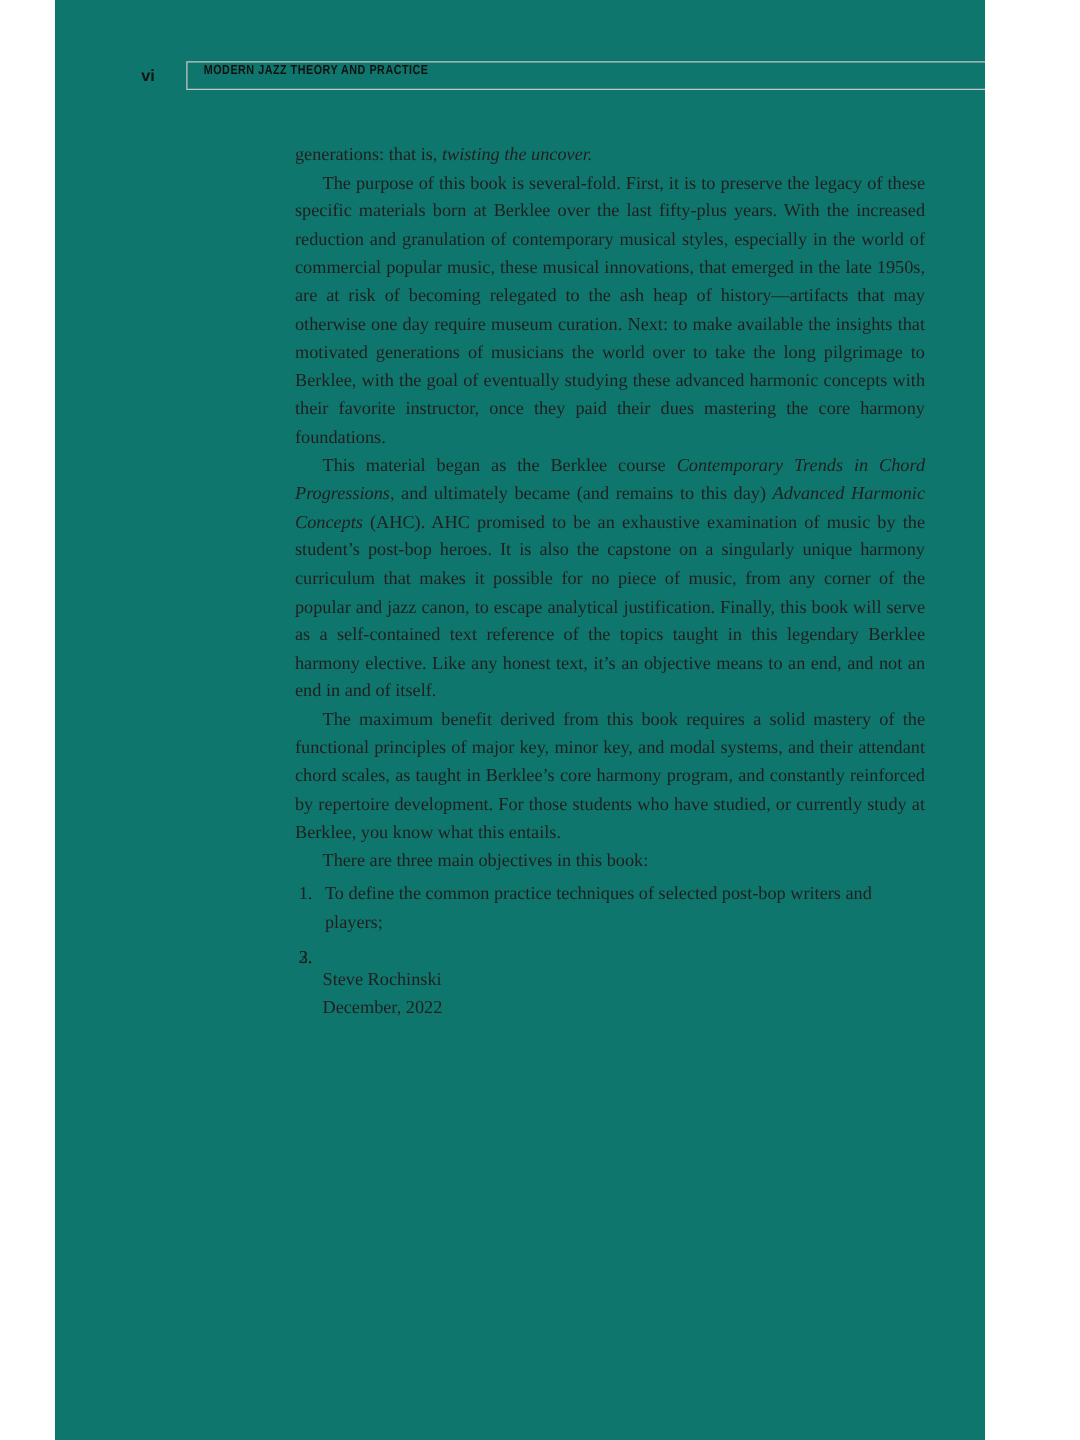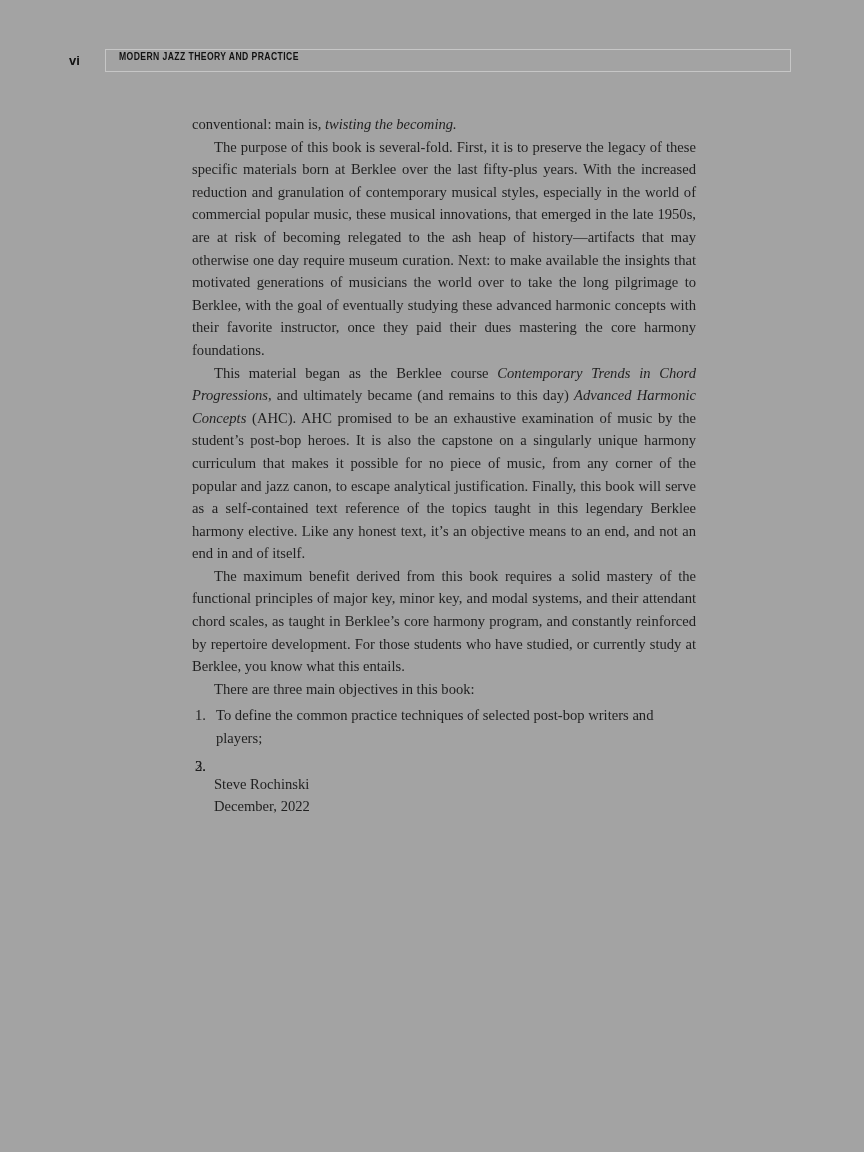--- a/index.html
+++ b/index.html
@@ -2,26 +2,27 @@
 <html><head>
 <meta charset="utf-8">
 <style>
   html, body {
     margin: 0;
     padding: 0;
     background: #ffffff;
   }
   .page {
     position: relative;
-    width: 864px;
+    width: 744px;
     height: 1152px;
-    background: #a3a3a3;
+    background: #0f766e;
     overflow: hidden;
     font-family: "Liberation Serif", serif;
     color: #1f1f1f;
+    margin-left: 44px;
   }
   
   .running-head {
     position: absolute;
     top: 49px;
     left: 69px;
     width: 722px;
     display: flex;
     align-items: center;
   }
@@ -100,21 +101,21 @@
 
   <header class="running-head">
     <span class="folio">vi</span>
     <div class="head-box">
       <span class="head-title">MODERN JAZZ THEORY AND PRACTICE</span>
     </div>
   </header>
 
   <main class="text-block">
 
-    <p class="para no-indent"><span>conventional: main is, </span><span class="italic">twisting the becoming.</span></p>
+    <p class="para no-indent"><span>generations: that is, </span><span class="italic">twisting the uncover.</span></p>
 
     <p class="para indent">The purpose of this book is several-fold. First, it is to preserve the legacy of these specific materials born at Berklee over the last fifty-plus years. With the increased reduction and granulation of contemporary musical styles, especially in the world of commercial popular music, these musical innovations, that emerged in the late 1950s, are at risk of becoming relegated to the ash heap of history—artifacts that may otherwise one day require museum curation. Next: to make available the insights that motivated generations of musicians the world over to take the long pilgrimage to Berklee, with the goal of eventually studying these advanced harmonic concepts with their favorite instructor, once they paid their dues mastering the core harmony foundations.</p>
 
     <p class="para indent"><span>This material began as the Berklee course </span><span class="italic">Contemporary Trends in Chord Progressions</span><span>, and ultimately became (and remains to this day) </span><span class="italic">Advanced Harmonic Concepts</span><span> (AHC). AHC promised to be an exhaustive examination of music by the student’s post-bop heroes. It is also the capstone on a singularly unique harmony curriculum that makes it possible for no piece of music, from any corner of the popular and jazz canon, to escape analytical justification. Finally, this book will serve as a self-contained text reference of the topics taught in this legendary Berklee harmony elective. Like any honest text, it’s an objective means to an end, and not an end in and of itself.</span></p>
 
     <p class="para indent">The maximum benefit derived from this book requires a solid mastery of the functional principles of major key, minor key, and modal systems, and their attendant chord scales, as taught in Berklee’s core harmony program, and constantly reinforced by repertoire development. For those students who have studied, or currently study at Berklee, you know what this entails.</p>
 
     <p class="para indent">There are three main objectives in this book:</p>
 
     <ol class="objectives">

